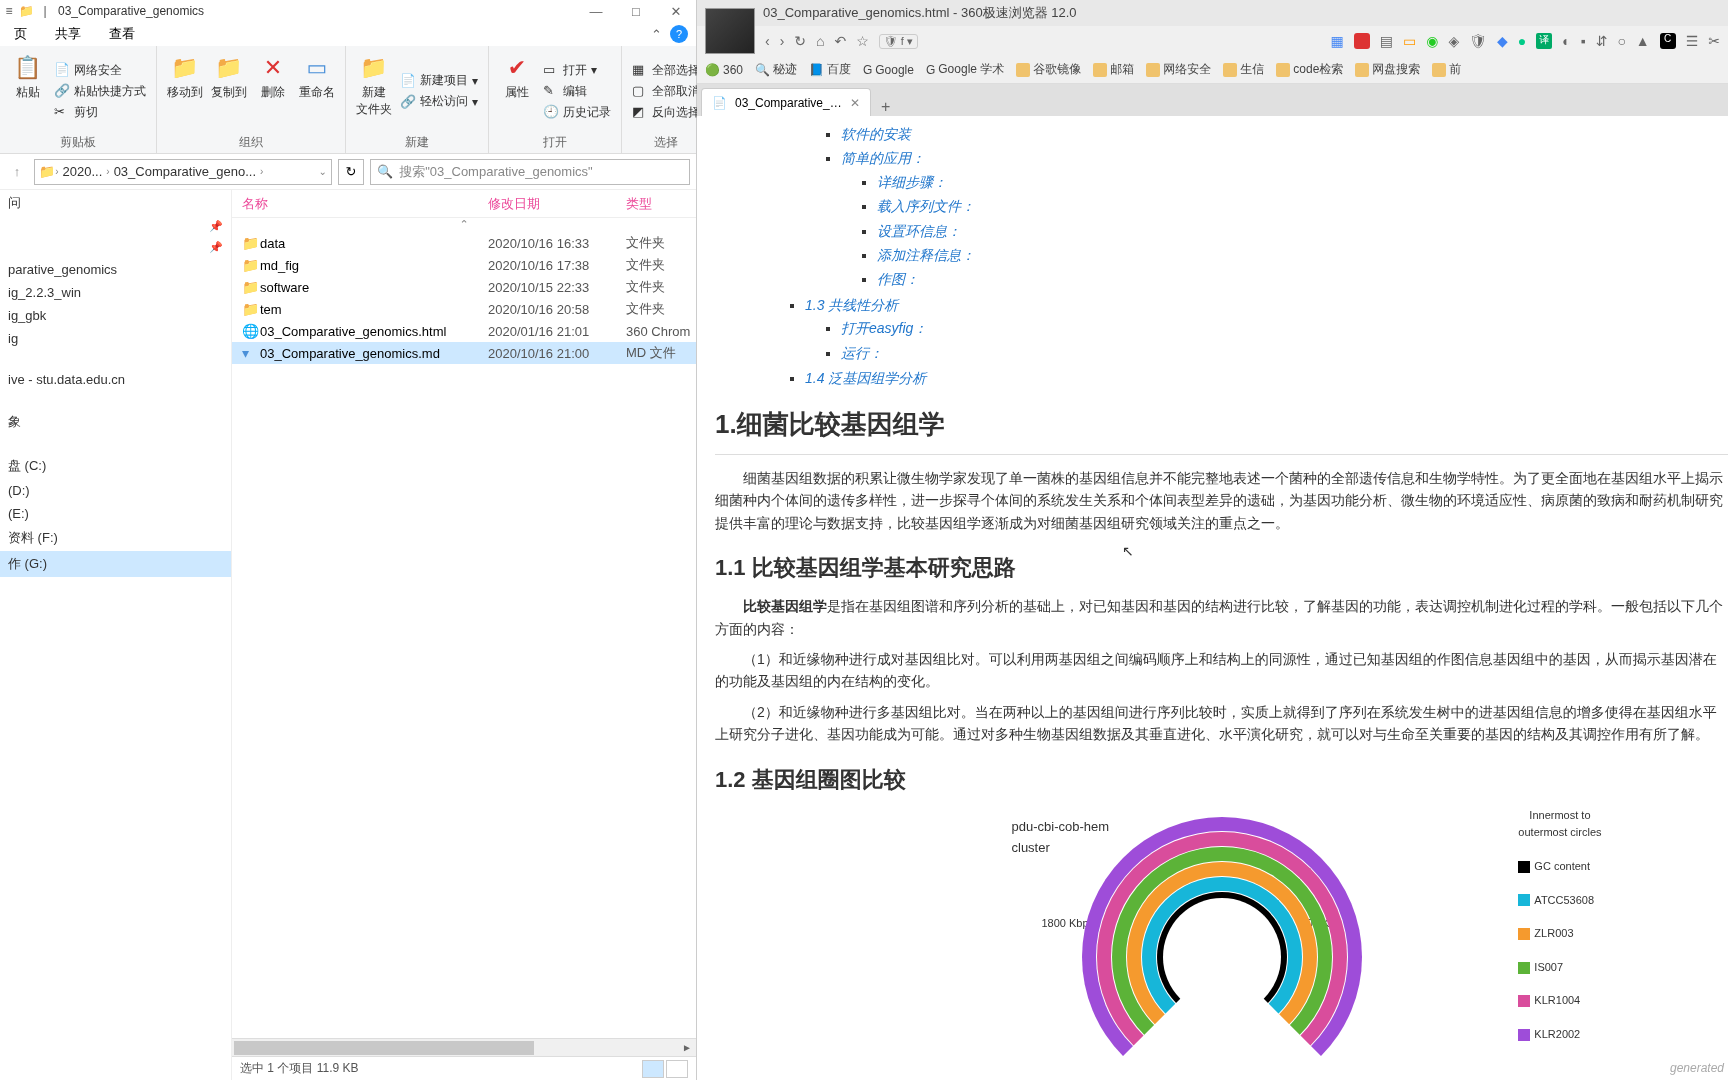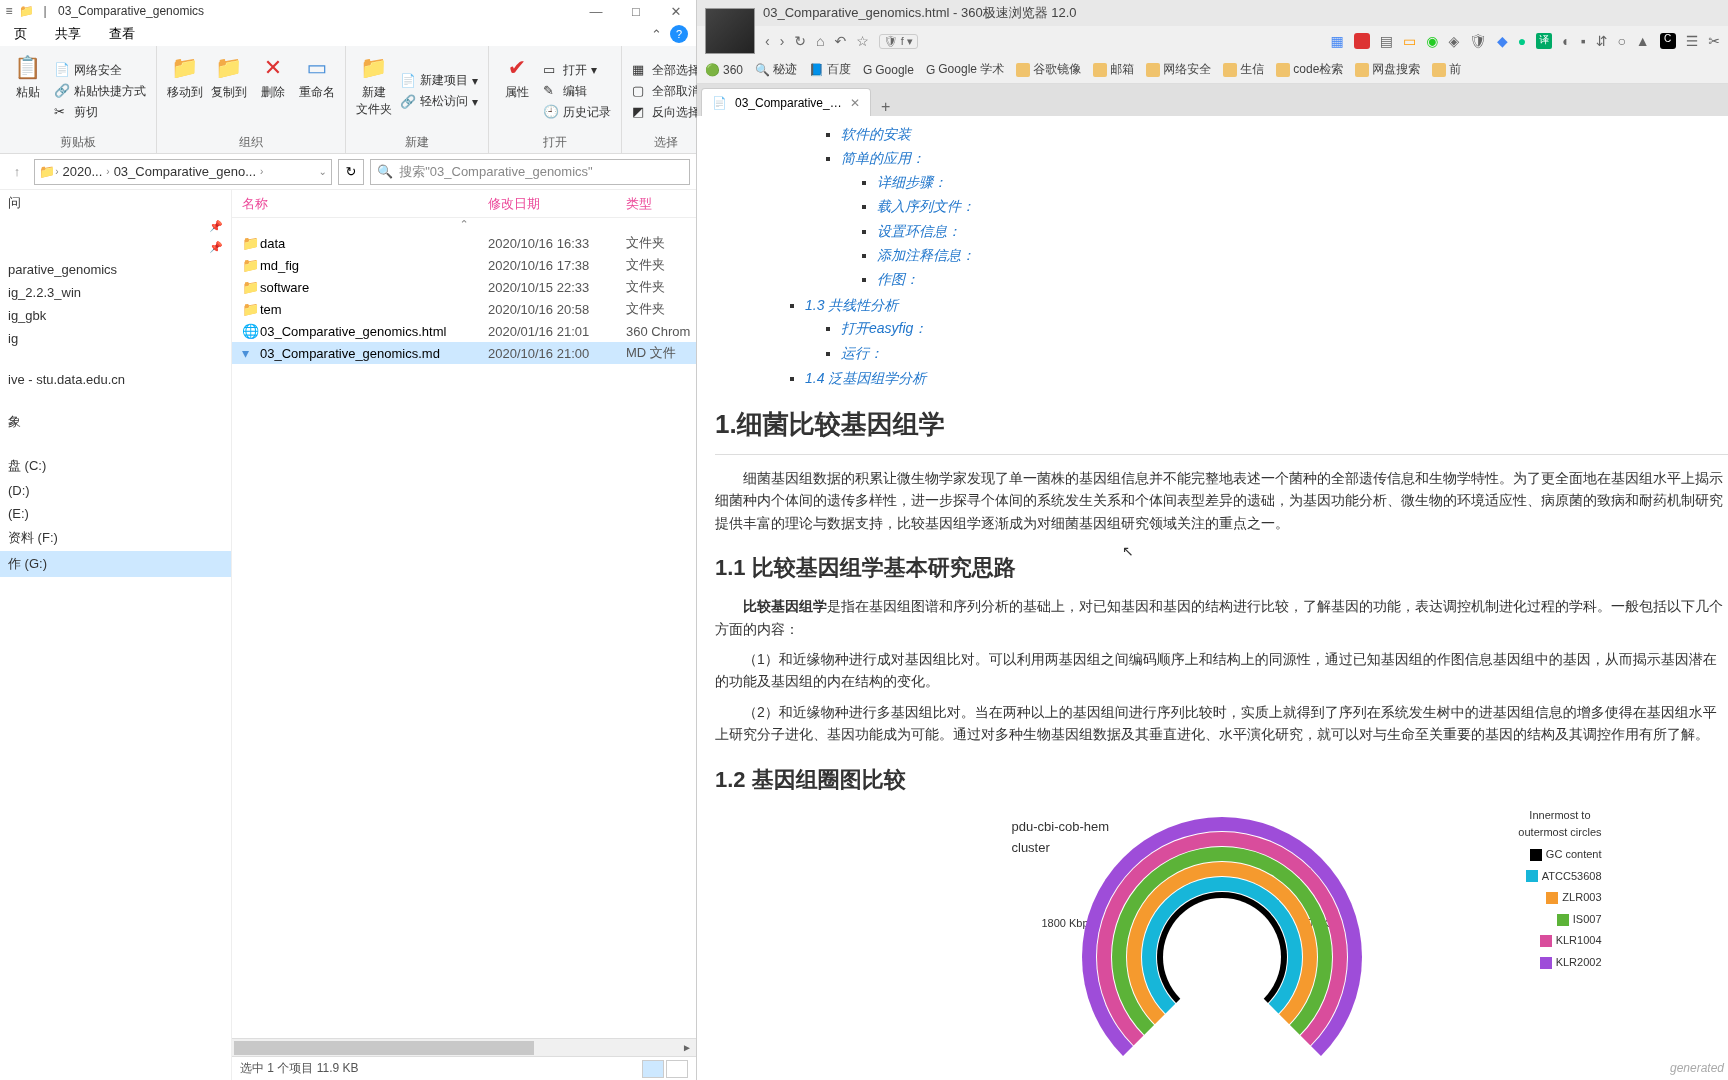--- a/index.html
+++ b/index.html
@@ -85,21 +85,21 @@
 .toc a { color: #2277cc; text-decoration: none; }
 .content h1 { font-size: 26px; font-weight: bold; margin: 12px 0; border-bottom: 1px solid #ddd; padding-bottom: 8px; }
 .content h2 { font-size: 22px; font-weight: bold; margin: 16px 0 10px; }
 .content p { margin: 8px 0; text-indent: 2em; }
 .bold { font-weight: bold; }
 
 .chartbox { margin: 10px auto 0; width: 520px; height: 130px; position: relative; }
 .arc { position: absolute; border-radius: 50%; border: 14px solid transparent; }
 .legend { position: absolute; right: -120px; top: 0; font-size: 11px; color: #333; }
 .legend .lh { text-align: center; margin-bottom: 4px; }
-.legend .li { display: flex; align-items: center; gap: 4px; margin: 4px 0; justify-content: flex-end; }
+.legend .li { display: flex; align-items: center; gap: 4px; margin: 16px 0; }
 .legend .sw { width: 12px; height: 12px; }
 .gen { position: absolute; bottom: 2px; right: 4px; font-size: 12px; color: #aaa; font-style: italic; }
 .cursor { position: absolute; left: 425px; top: 424px; font-size: 14px; pointer-events: none; }
 </style>
 </head>
 <body>
 
 <div class="explorer">
   <div class="titlebar">
     <span class="ticon">≡</span>

